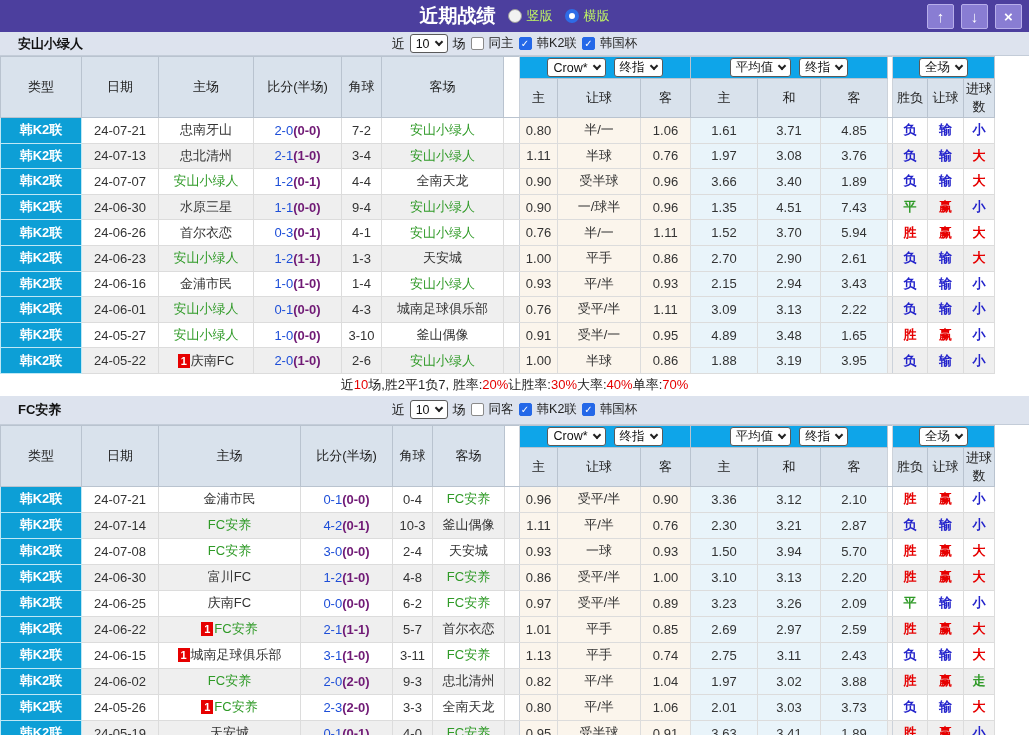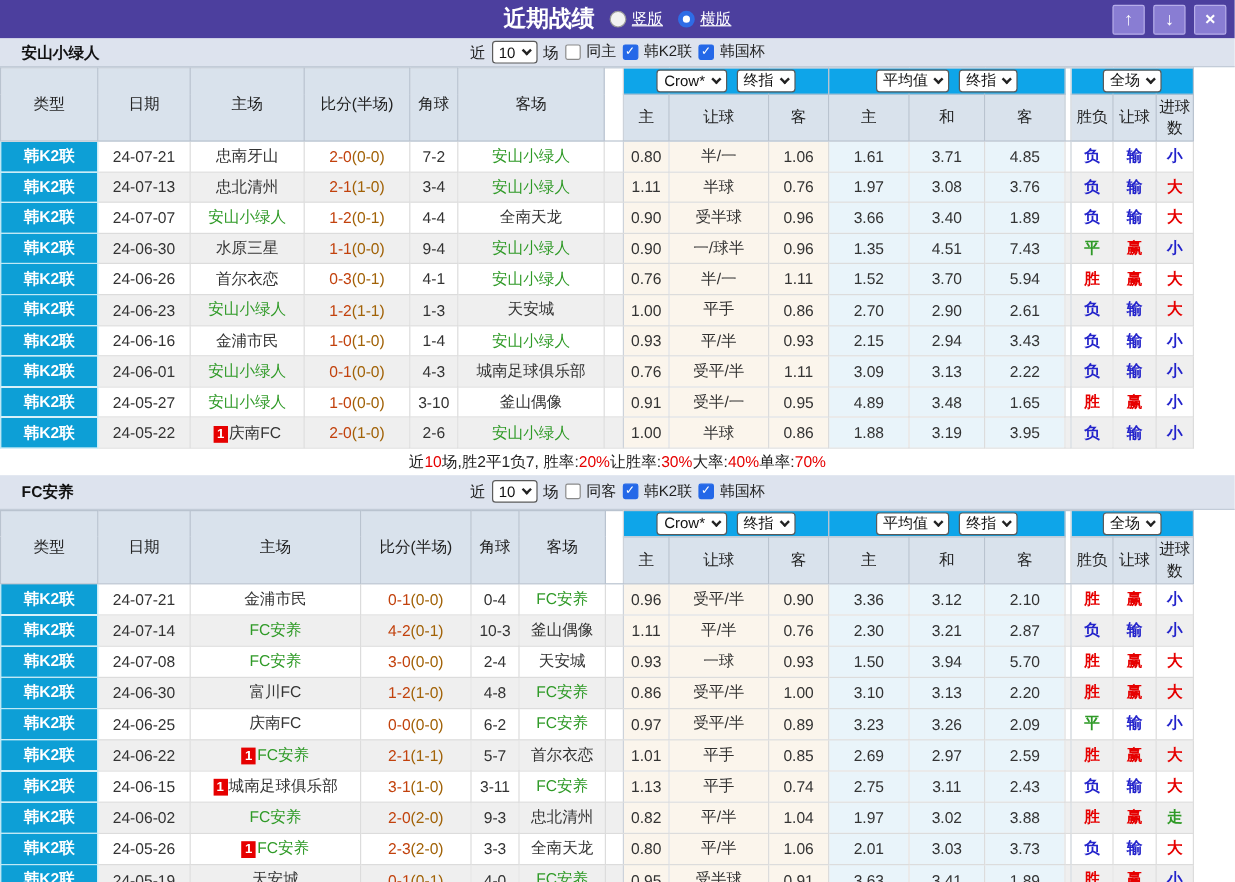--- a/index.html
+++ b/index.html
@@ -6,21 +6,21 @@
   body { margin:0; font-family:"Liberation Sans","DejaVu Sans",sans-serif; background:#fff; }
   .app { width:1029px; height:735px; overflow:hidden; background:#fff; position:relative; font-size:13px; color:#222; }
 
   
   .titlebar { height:32px; background:#4c3f9e; position:relative; display:flex; align-items:center; }
   .tb-center { position:absolute; left:0; right:0; display:flex; justify-content:center; align-items:center; gap:12px; color:#fff; }
   .tb-title { font-size:19px; font-weight:bold; }
   .radio-wrap { display:flex; align-items:center; gap:5px; cursor:pointer; }
   .radio { width:14px; height:14px; border-radius:50%; background:#f2f2f2; border:1px solid #9a9a9a; display:inline-block; }
   .radio.on { background:#fff; border:4px solid #2e6ce6; }
-  .radio-label { font-size:13px; color:#ffffff;text-decoration:underline; }
+  .radio-label { font-size:13px; color:#bef264; }
   .tb-buttons { position:absolute; right:7px; display:flex; gap:7px; }
   .tb-btn { width:27px; height:25px; background:#897dd3; border:1px solid #b7aeea; border-radius:2px; color:#fff; font-weight:bold; font-size:15px; line-height:23px; text-align:center; cursor:pointer; }
 
   
   .filter-bar { background:#dde3ee; border-bottom:1px solid #c3ccd8; position:relative; display:flex; align-items:center; }
   .fb1 { height:24px; } .fb2 { height:29px; }
   .team-name { position:absolute; left:18px; font-weight:bold; font-size:13px; color:#111; }
   .filter-controls { margin:0 auto; display:flex; align-items:center; gap:5px; }
   .sel { display:inline-flex; align-items:center; gap:6px; background:#fff; border:1px solid #5a5a5a; border-radius:3px; padding:0 5px; height:19px; font-size:12.5px; color:#111; cursor:pointer; }
   .caret { width:6px; height:6px; border-right:2px solid #222; border-bottom:2px solid #222; transform:rotate(45deg); margin-top:-3px; }
@@ -38,22 +38,22 @@
   tbody td { border:1px solid #dcdcdc; border-top:none; text-align:center; font-size:13px; color:#333; overflow:hidden; white-space:nowrap; }
   .s1 tbody tr { height:25.6px; } .s2 tbody tr { height:26px; }
   tbody tr:nth-child(even) td { background:#efefef; }
   td.league { background:#0d9fd6 !important; color:#fff; font-weight:bold; border:1px solid #bfe8f5; border-top:none; }
   td.odds { background:#fbf5ec !important; }
   td.avg  { background:#e9f4fa !important; }
   td.res  { font-weight:bold; }
   .c-red   { color:#e60000; }
   .c-blue  { color:#2323cb; }
   .c-green { color:#2f9a27; }
-  .ft { color:#c2410c;margin-top:16px; }
-  .ht { color:#a16207; }
+  .ft { color:#1d4ed8;margin-top:16px; }
+  .ht { color:#701a75;font-weight:bold; }
   .badge { display:inline-block; background:#e60000; color:#fff; width:12px; height:14px; line-height:14px; font-size:11px; font-weight:bold; text-align:center; margin-right:1px; }
 
   
   .summary { display:flex; align-items:center; justify-content:center; font-size:13px; color:#222; background:#fff; }
   .sum1 { height:22px; } .sum2 { height:26px; border-top:1px solid #d5d5d5; }
   .summary .red { color:#e60000; }
 </style>
 </head>
 <body>
 

